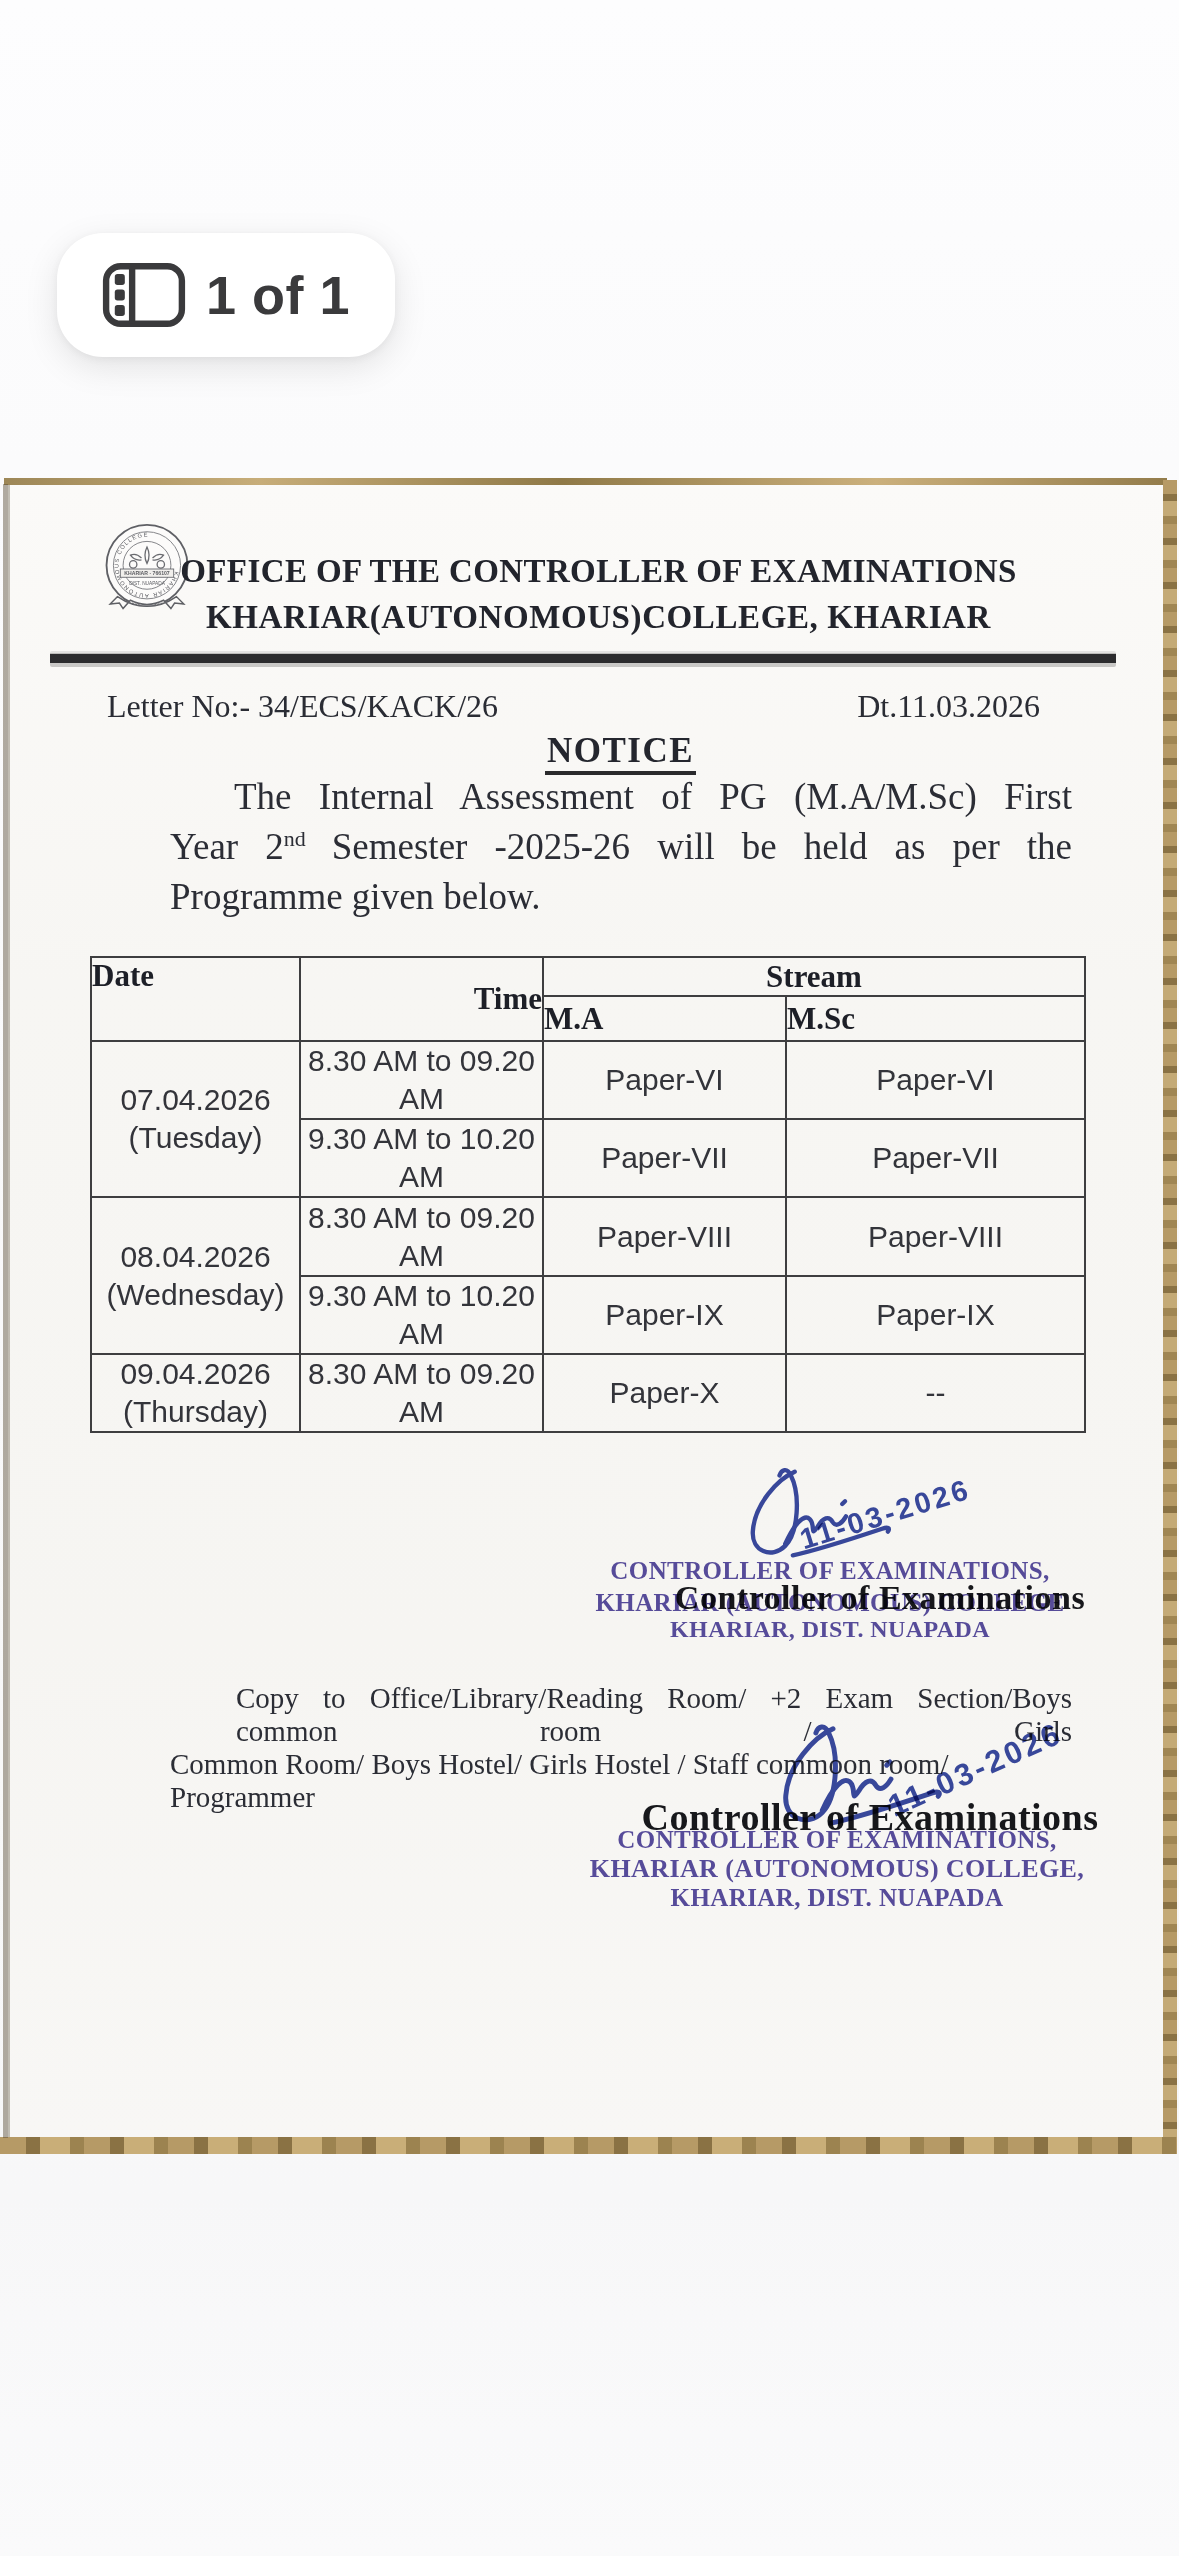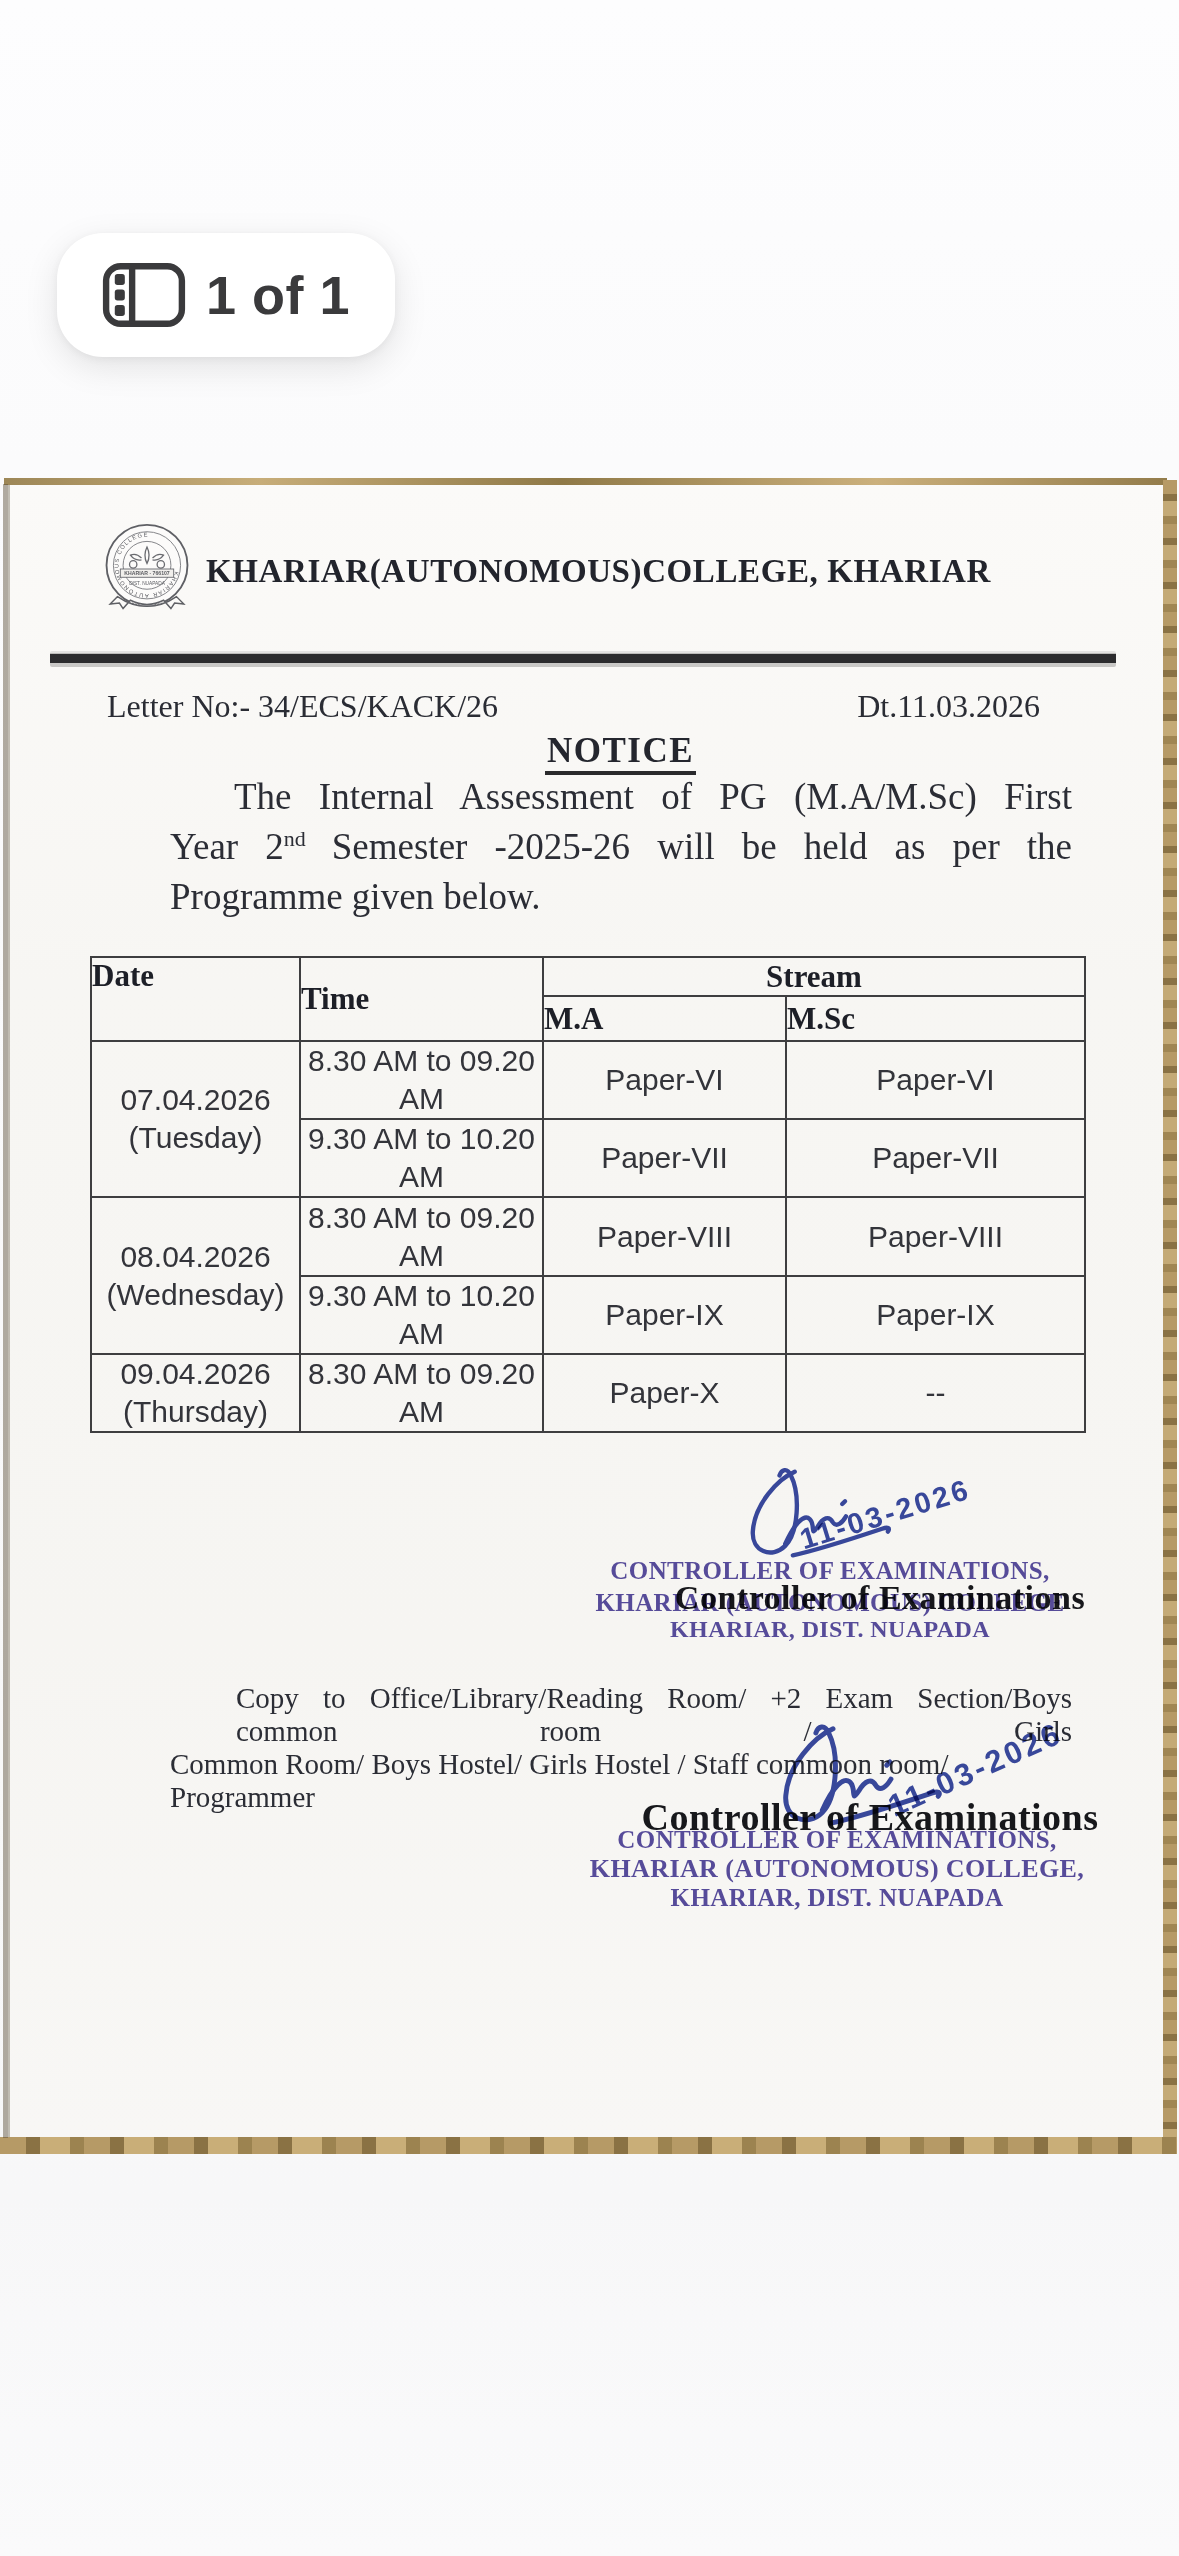--- a/index.html
+++ b/index.html
@@ -58,21 +58,21 @@
   .jline{text-align:justify;text-align-last:justify;}
   .ind{padding-left:64px;}
   .para sup{font-size:22px;line-height:0;margin-top:12px;}
   .gap2{display:inline-block;width:26px;}
 
   
   table.tt{position:absolute;left:80px;top:471px;width:994px;border-collapse:collapse;table-layout:fixed;}
   table.tt td,table.tt th{border:2px solid #3e3e40;padding:0;}
   table.tt th{font-size:31px;color:#1d1f27;font-family:"Liberation Serif",serif;}
   th.h-date{text-align:left;vertical-align:top;padding:4px 0 0 12px;}
-  th.h-time{text-align:left;vertical-align:middle;}
+  th.h-time{text-align:right;vertical-align:middle;}
   th.h-stream{text-align:center;vertical-align:middle;}
   th.h-sub{text-align:left;vertical-align:middle;padding-left:14px;margin-top:32px;}
   td.cell{font-family:"Liberation Sans",sans-serif;font-size:30px;color:#33343a;
     text-align:center;vertical-align:middle;line-height:38px;}
   .rh1{height:39px;} .rh2{height:45px;}
   .rA{height:78px;} .rB{height:76px;} .rC{height:79px;} .rD{height:77px;} .rE{height:69px;}
 
   
   .sig{position:absolute;mix-blend-mode:multiply;}
   .sig path{fill:none;stroke:#3a4aa2;stroke-width:4.6;stroke-linecap:round;stroke-linejoin:round;}
@@ -145,20 +145,21 @@
           <circle cx="65" cy="45" r="4"></circle>
         </g>
         <rect x="21" y="50" width="58" height="9" fill="#f1efec" stroke="#6a6b70" stroke-width="1"></rect>
         <text x="50" y="57" font-size="5.6" text-anchor="middle" font-weight="bold">KHARIAR - 766107</text>
         <text x="50" y="67" font-size="5.2" text-anchor="middle">DIST. NUAPADA</text>
         <path d="M18,80 L10,88 L20,87 L24,93 L32,84 C44,90 56,90 68,84 L76,93 L80,87 L90,88 L82,80 C62,94 38,94 18,80 Z" fill="#fbfaf8" stroke="#5f6065" stroke-width="1.6"></path>
         <path d="M30,86 q6,2 12,3 M58,89 q6,-1 12,-3" stroke="#6a6b70" stroke-width="1.2" fill="none" stroke-dasharray="2 1.6"></path>
       </svg>
 
       <div class="office">
+        <div class="l1">OFFICE OF THE CONTROLLER OF EXAMINATIONS</div>
         <div class="l2">KHARIAR(AUTONOMOUS)COLLEGE, KHARIAR</div>
       </div>
       <div class="rule"></div>
 
       <div class="letter-row">
         <span class="letter-no">Letter No:- 34/ECS/KACK/26</span>
         <span class="letter-date">Dt.11.03.2026</span>
       </div>
 
       <div class="notice">

